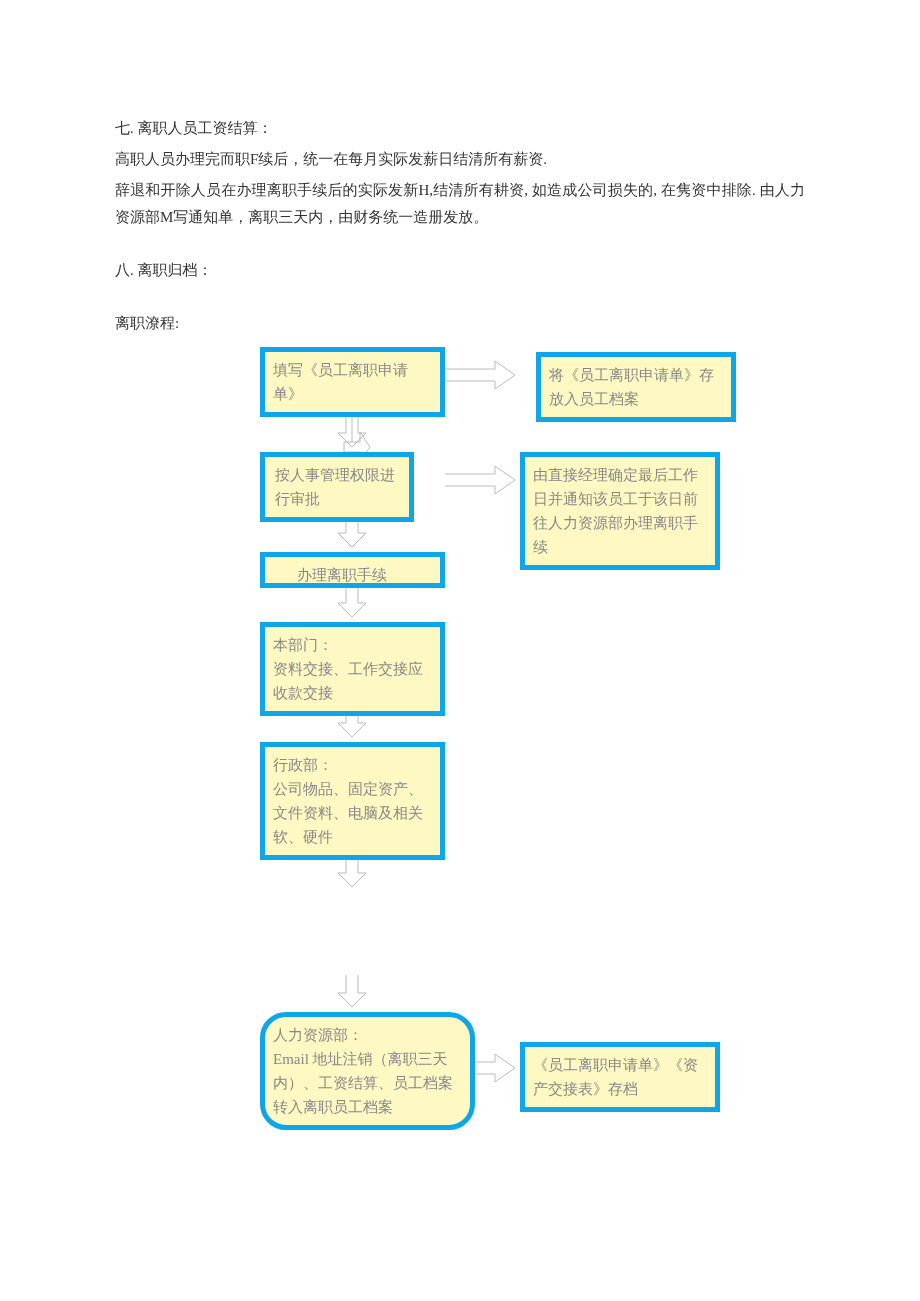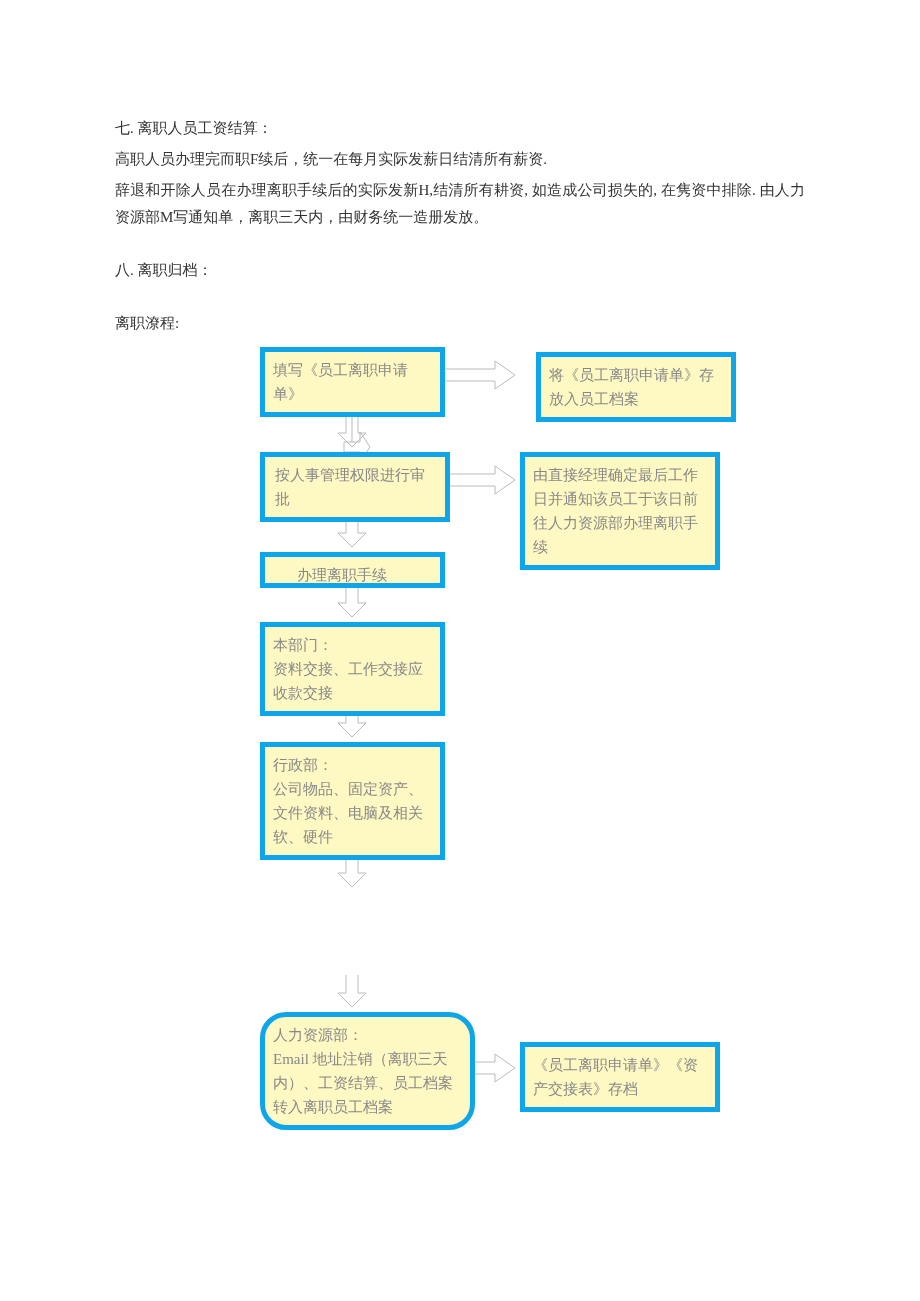--- a/index.html
+++ b/index.html
@@ -34,21 +34,21 @@
   .box {
     position: absolute;
     border: 5px solid #0ea5e9;
     background: #fef9c3;
     padding: 6px 8px;
     line-height: 1.6;
     box-sizing: border-box;
   }
   
   .b1 { left: 0; top: 0; width: 185px; }       
-  .b2 { left: 0; top: 105px; width: 190px; padding-left: 10px; }   
+  .b2 { left: 0; top: 105px; width: 154px; padding-left: 10px; }   
   .b3 { left: 0; top: 205px; width: 185px; height:36px;padding-left:32px; }   
   .b4 { left: 0; top: 275px; width: 185px; }   
   .b5 { left: 0; top: 395px; width: 185px; }   
   .b6 { left: 0; top: 545px; width: 185px; }   
   .b7 { left: 0; top: 665px; width: 215px; border-radius: 26px; }   
   
   .r1 { left: 260; top: 5px; width: 200px; }    
   .r2 { left: 260; top: 105px; width: 200px; }  
   .r3 { left: 260; top: 695px; width: 200px; }  
   .r1 { left: 260px; margin-left: 16px; }

